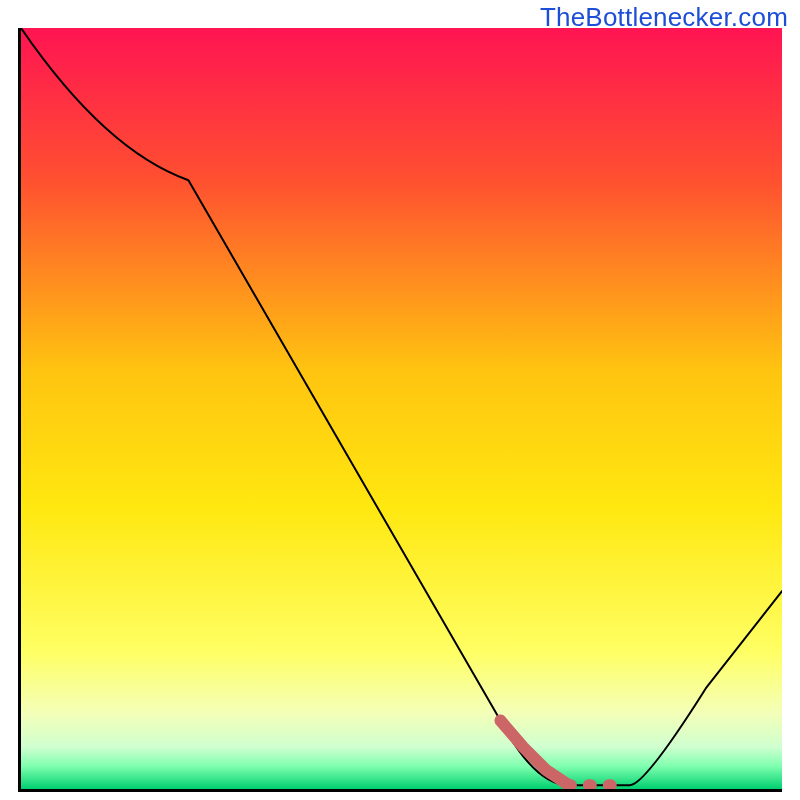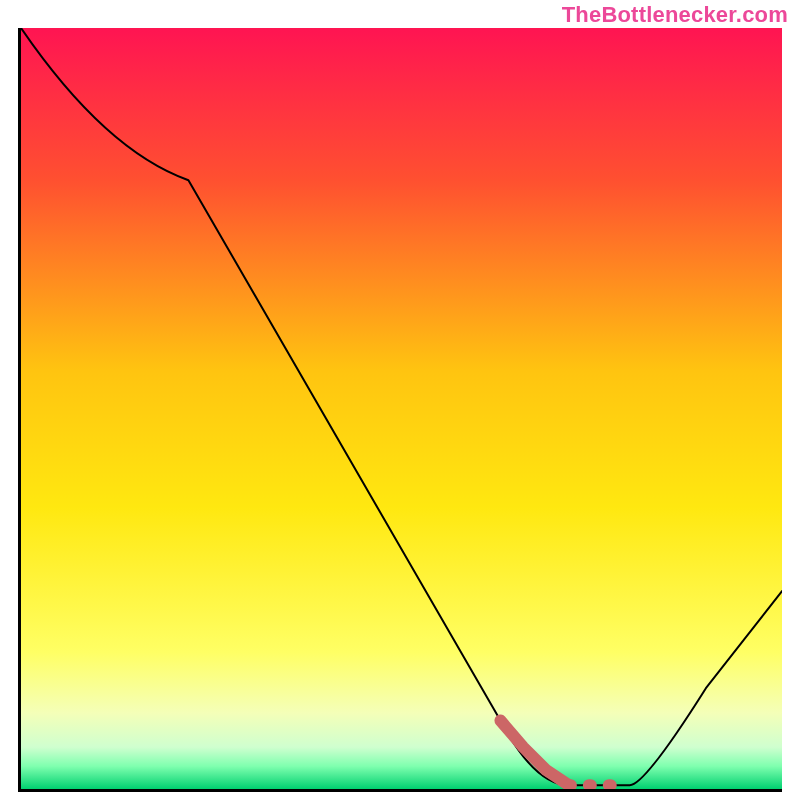--- a/index.html
+++ b/index.html
@@ -12,23 +12,23 @@
   }
   .wrap {
     position: relative;
     width: 800px;
     height: 800px;
   }
   .attribution {
     position: absolute;
     top: 2px;
     right: 12px;
-    font-size: 22px;
-    color: #ec4899;
-    font-weight: 700;
+    font-size: 26px;
+    color: #1d4ed8;
+    font-weight: 400;
     letter-spacing: 0.2px;
   }
   .plot {
     position: absolute;
     left: 18px;
     top: 28px;
     width: 764px;
     height: 764px;
     box-sizing: border-box;
     border-left: 3px solid #000;

